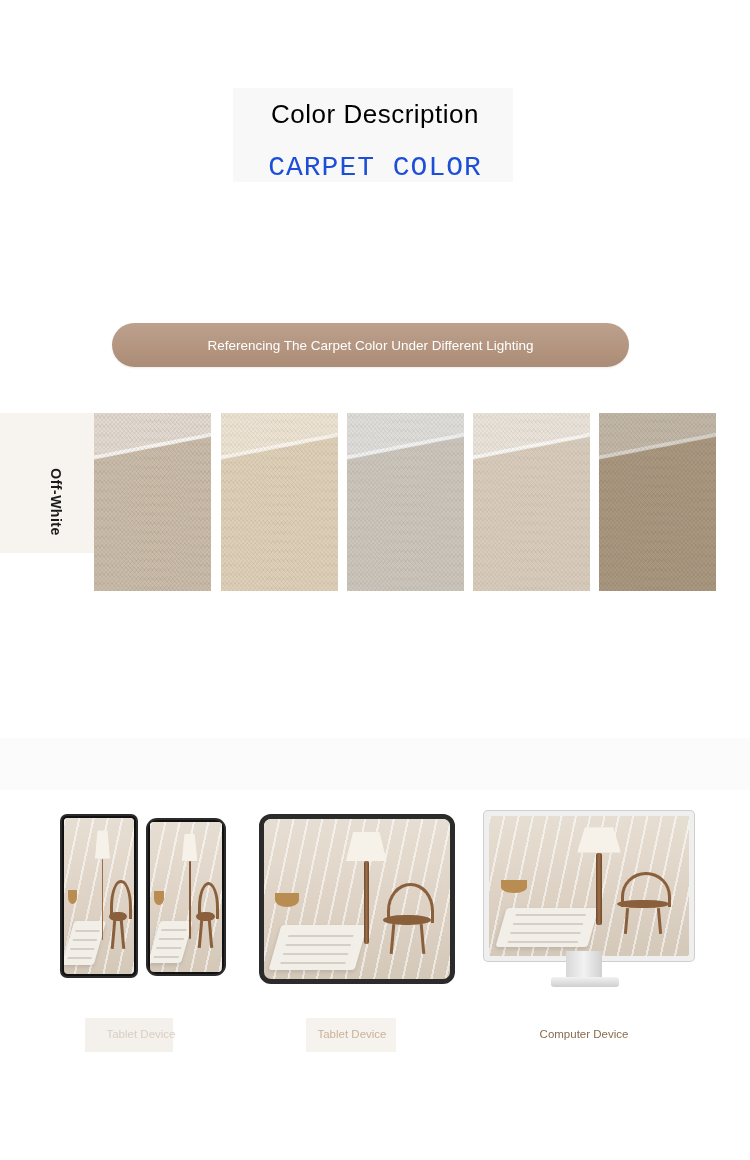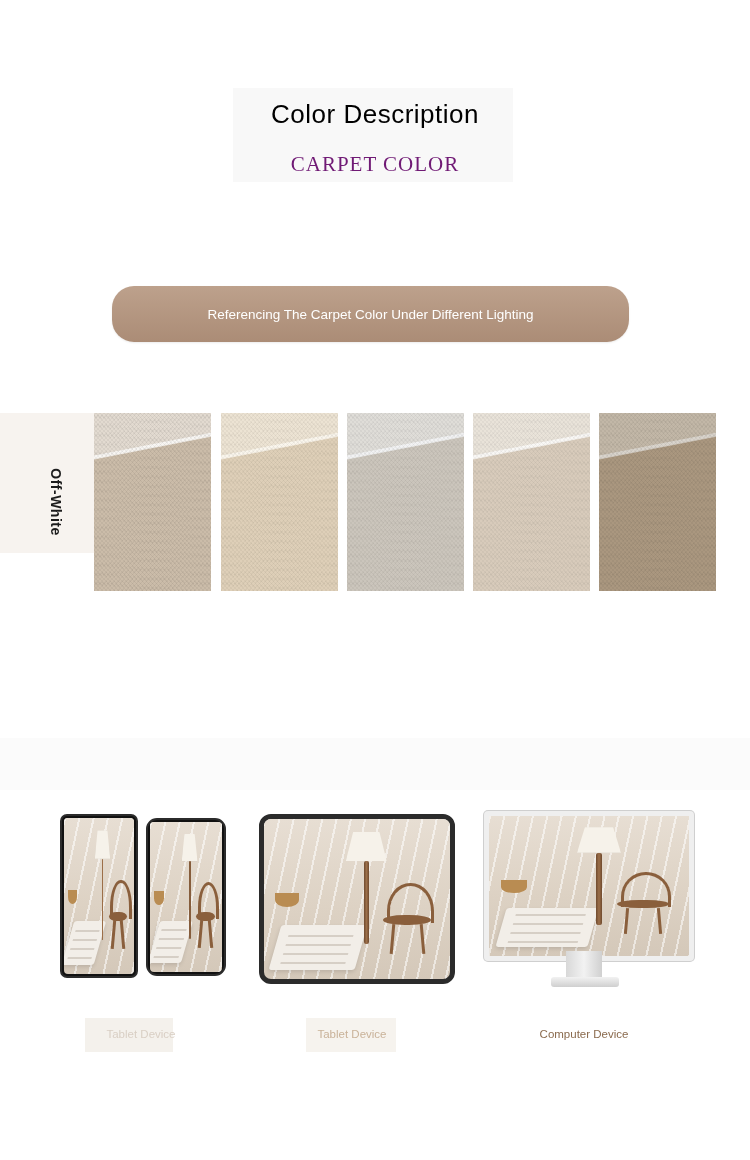--- a/index.html
+++ b/index.html
@@ -33,41 +33,42 @@
   }
   .main-title {
     font-size: 26px;
     font-weight: normal;
     color: #000000;
     letter-spacing: 0.5px;
     line-height: 48px;
   }
   .sub-title {
     margin-top: 14px;
-    font-size: 21px;
-    color: #701a75;
+    font-size: 28px;
+    color: #1d4ed8;
     letter-spacing: 1px;
-    font-family: Liberation Serif, serif;
+    font-family: Liberation Mono, monospace;
   }
 
   
   .banner {
     position: absolute;
     left: 112px;
     width: 517px;
-    height: 56px;
+    height: 44px;
     border-radius: 22px;
     background: linear-gradient(180deg, #b59madd 0%, #ae907a 100%);
     background: linear-gradient(180deg, #bda18c 0%, #ab8c76 100%);
     color: #ffffff;
     font-size: 13.5px;
     display: flex;
     align-items: center;
     justify-content: center;
     box-shadow: 0 1px 2px rgba(0,0,0,0.08);
+    margin-top: 37px;
   }
   .banner-lighting { top: 286px; }
   .banner-devices { top: 680px; }
 
   
   .light-labels {
     position: absolute;
     left: 94px;
     top: 366px;
     width: 624px;

